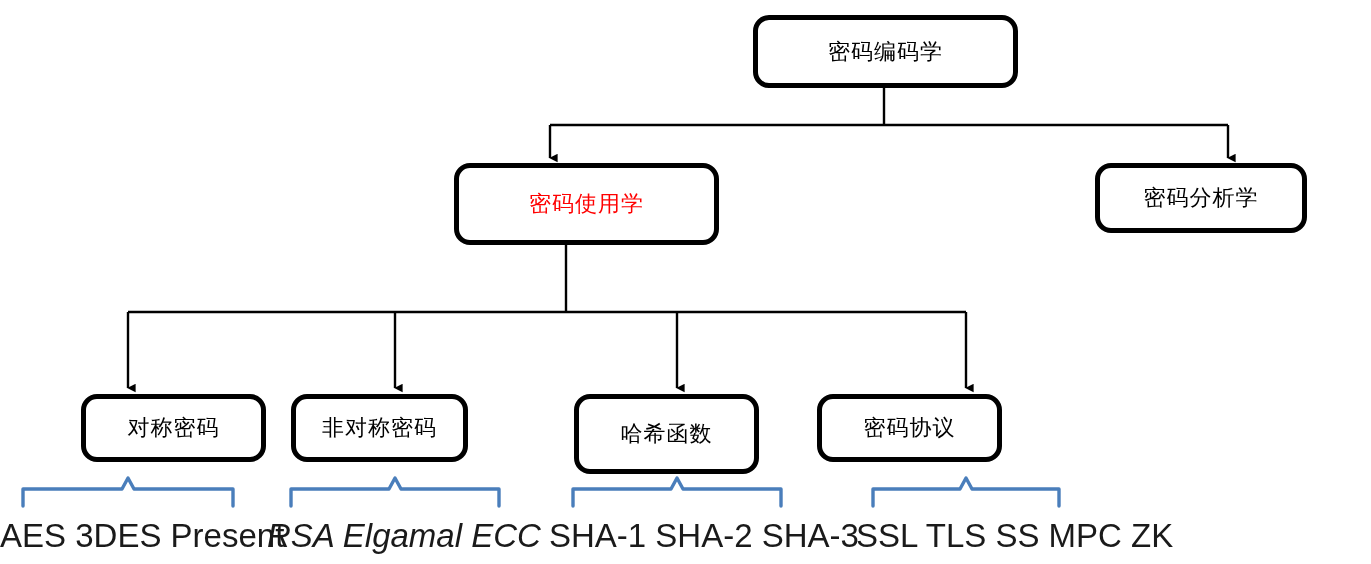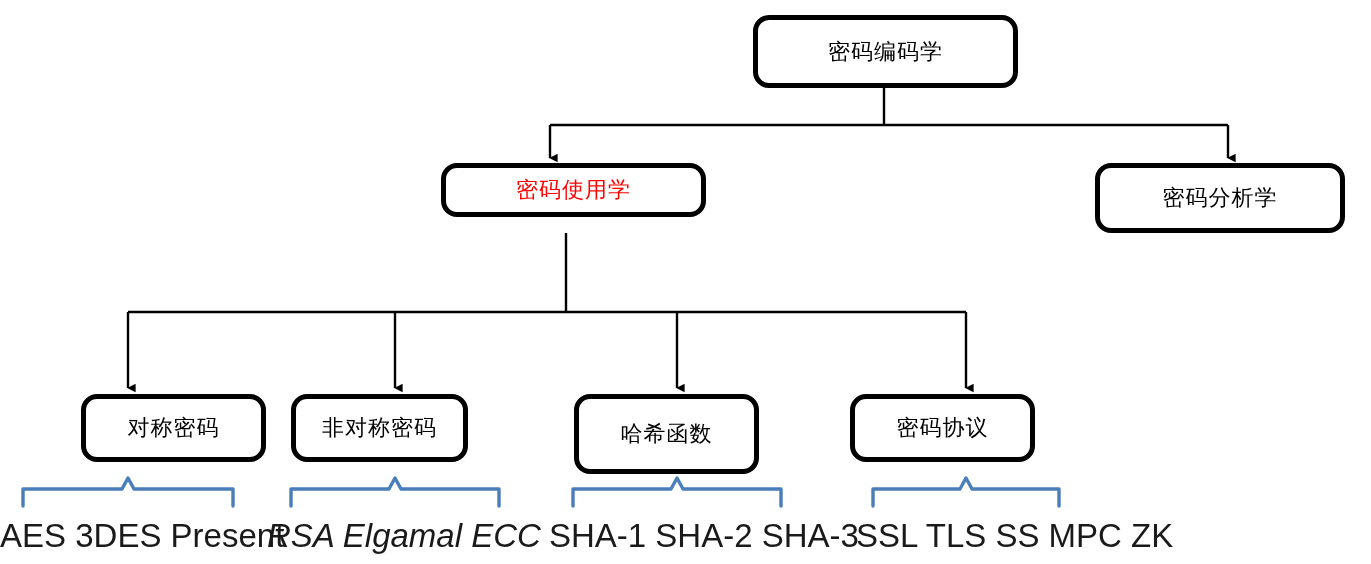--- a/index.html
+++ b/index.html
@@ -93,41 +93,41 @@
       <path d="M291,506 L291,489 L389,489 L395,478 L401,489 L499,489 L499,506"></path>
       <path d="M573,506 L573,489 L671,489 L677,478 L683,489 L781,489 L781,506"></path>
       <path d="M873,506 L873,489 L960,489 L966,478 L972,489 L1059,489 L1059,506"></path>
     </g>
   </svg>
 
   <div class="node" style="left:753px; top:15px; width:265px; height:73px;">
     <span class="node-label">密码编码学</span>
   </div>
 
-  <div class="node" style="left:441px; top:163px; width:265px; height:54px;">
+  <div class="node" style="left:454px; top:163px; width:265px; height:82px;">
     <span class="node-label accent">密码使用学</span>
   </div>
 
-  <div class="node" style="left:1095px; top:163px; width:250px; height:70px;">
+  <div class="node" style="left:1095px; top:163px; width:212px; height:70px;">
     <span class="node-label">密码分析学</span>
   </div>
 
   <div class="node" style="left:37px; top:394px; width:185px; height:68px;margin-left:44px;">
     <span class="node-label">对称密码</span>
   </div>
 
   <div class="node" style="left:291px; top:394px; width:177px; height:68px;">
     <span class="node-label">非对称密码</span>
   </div>
 
   <div class="node" style="left:574px; top:394px; width:185px; height:80px;">
     <span class="node-label">哈希函数</span>
   </div>
 
-  <div class="node" style="left:850px; top:394px; width:185px; height:68px;">
+  <div class="node" style="left:817px; top:394px; width:185px; height:68px;">
     <span class="node-label">密码协议</span>
   </div>
 
   <div class="leaf-text" style="left:0px; top:519px; width:256px;">AES 3DES Present</div>
 
   <div class="leaf-text" style="left:267px; top:519px; width:256px;font-style:italic;">RSA Elgamal ECC</div>
 
   <div class="leaf-text" style="left:549px; top:519px; width:256px;">SHA-1 SHA-2 SHA-3</div>
 
   <div class="leaf-text" style="left:856px; top:519px; width:256px;">SSL TLS SS MPC ZK</div>

